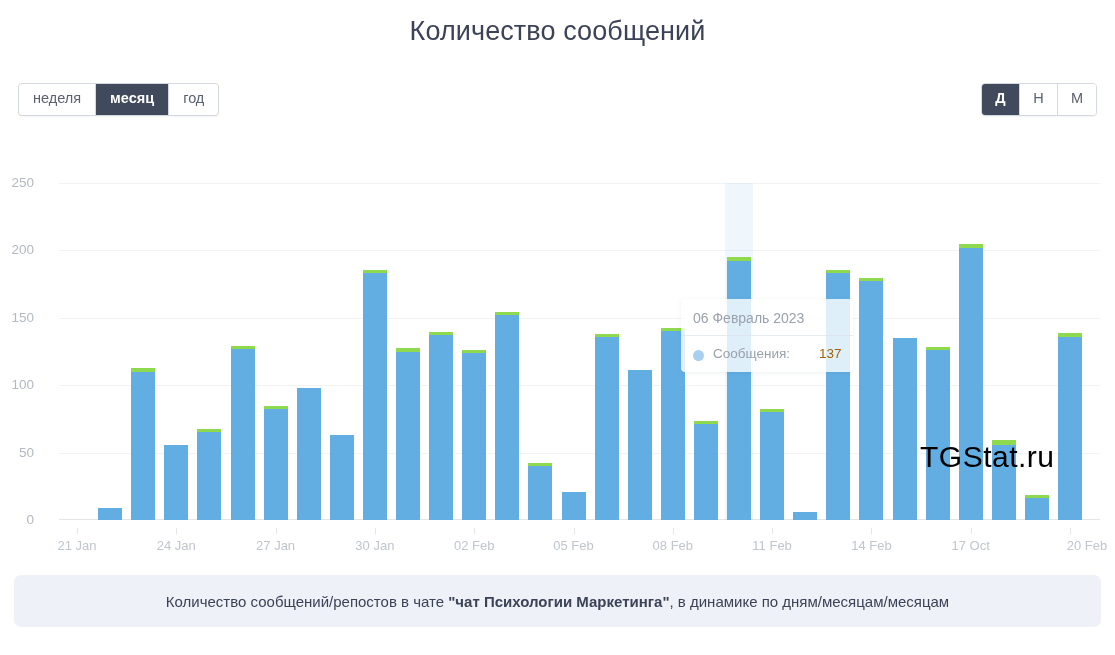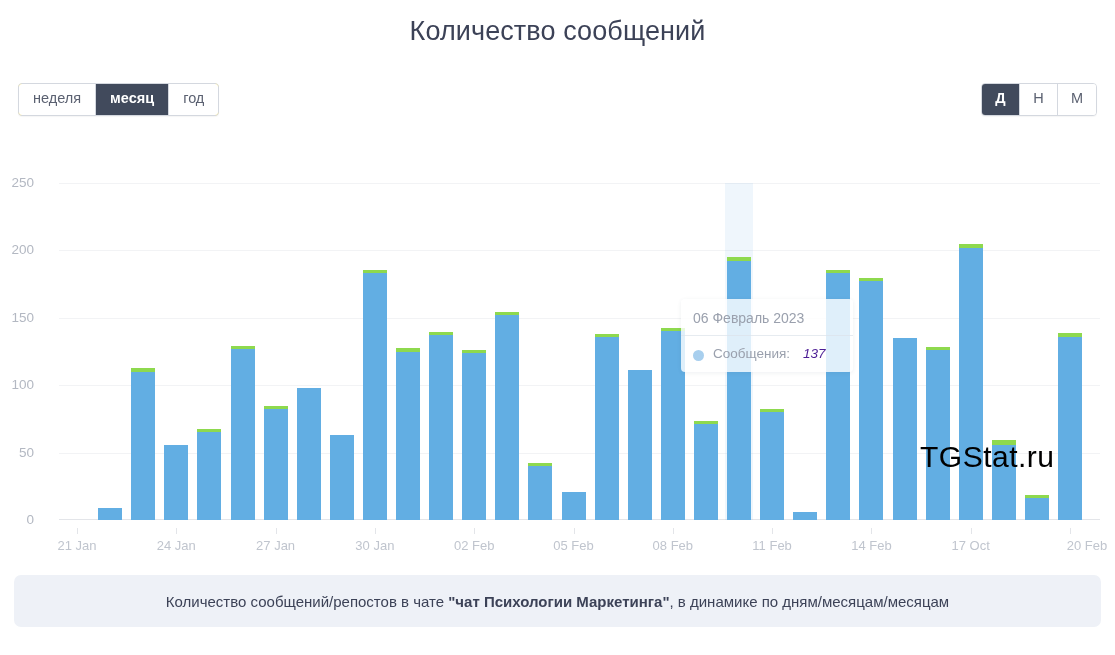--- a/index.html
+++ b/index.html
@@ -215,21 +215,21 @@
     align-items: flex-end;
     padding: 10px 12px 11px 12px;
     gap: 9px;
   }
   .tooltip-dot {
     width: 11px; height: 11px; border-radius: 50%;
     background: #a8cfee;
     flex: 0 0 auto;
   }
   .tooltip-key { font-size: 13.5px; color: #9aa0ad; }
-  .tooltip-val { font-size: 13.5px; color: #4c1d95; margin-left: 4px; font-style: italic; }
+  .tooltip-val { font-size: 13.5px; color: #a16207; margin-left: 20px; }
 
   
   .watermark {
     position: absolute;
     left: 920px;
     top: 440px;
     font-size: 30px;
     color: #000000;
     letter-spacing: .5px;
     user-select: none;

